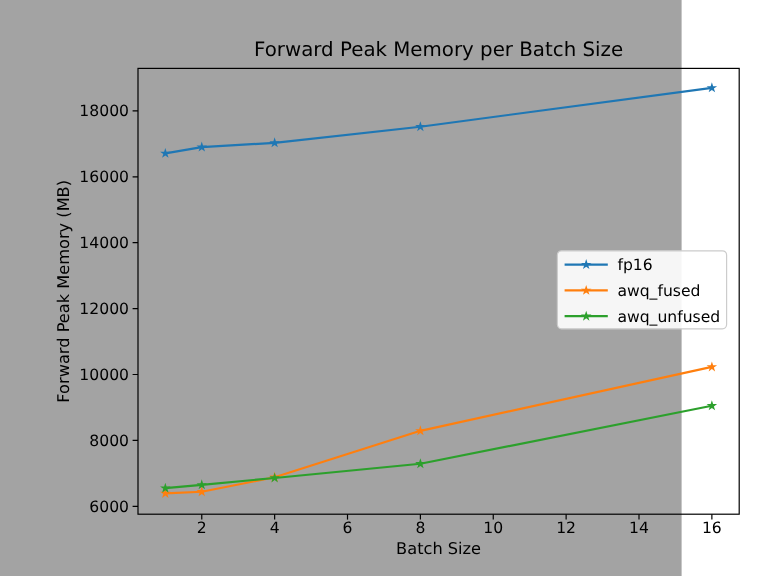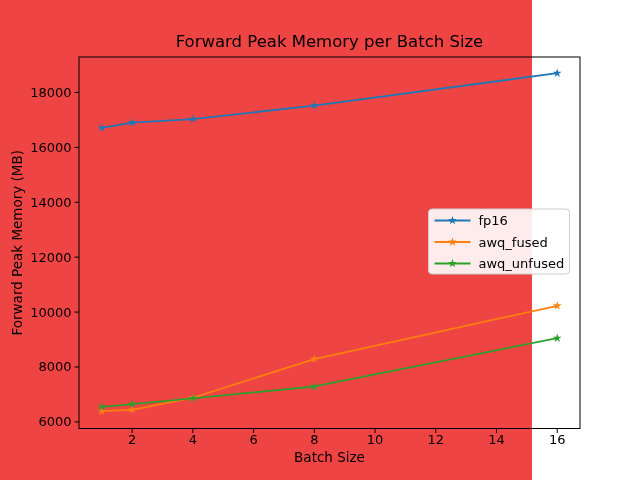--- a/index.html
+++ b/index.html
@@ -7,21 +7,22 @@
     padding: 0;
     background: #ffffff;
     width: 640px;
     height: 480px;
     overflow: hidden;
   }
   .figure {
     position: relative;
     width: 532px;
     height: 480px;
-    background: #ef4444;
+    background: #a3a3a3;
+    padding-left: 36px;
   }
   svg text {
     font-family: "DejaVu Sans", "Liberation Sans", sans-serif;
     fill: #000000;
   }
   .title-text   { font-size: 16.5px; }
   .axis-label   { font-size: 13.5px; }
   .tick-label   { font-size: 13px; }
   .legend-label { font-size: 13px; }
   .legend-box {

